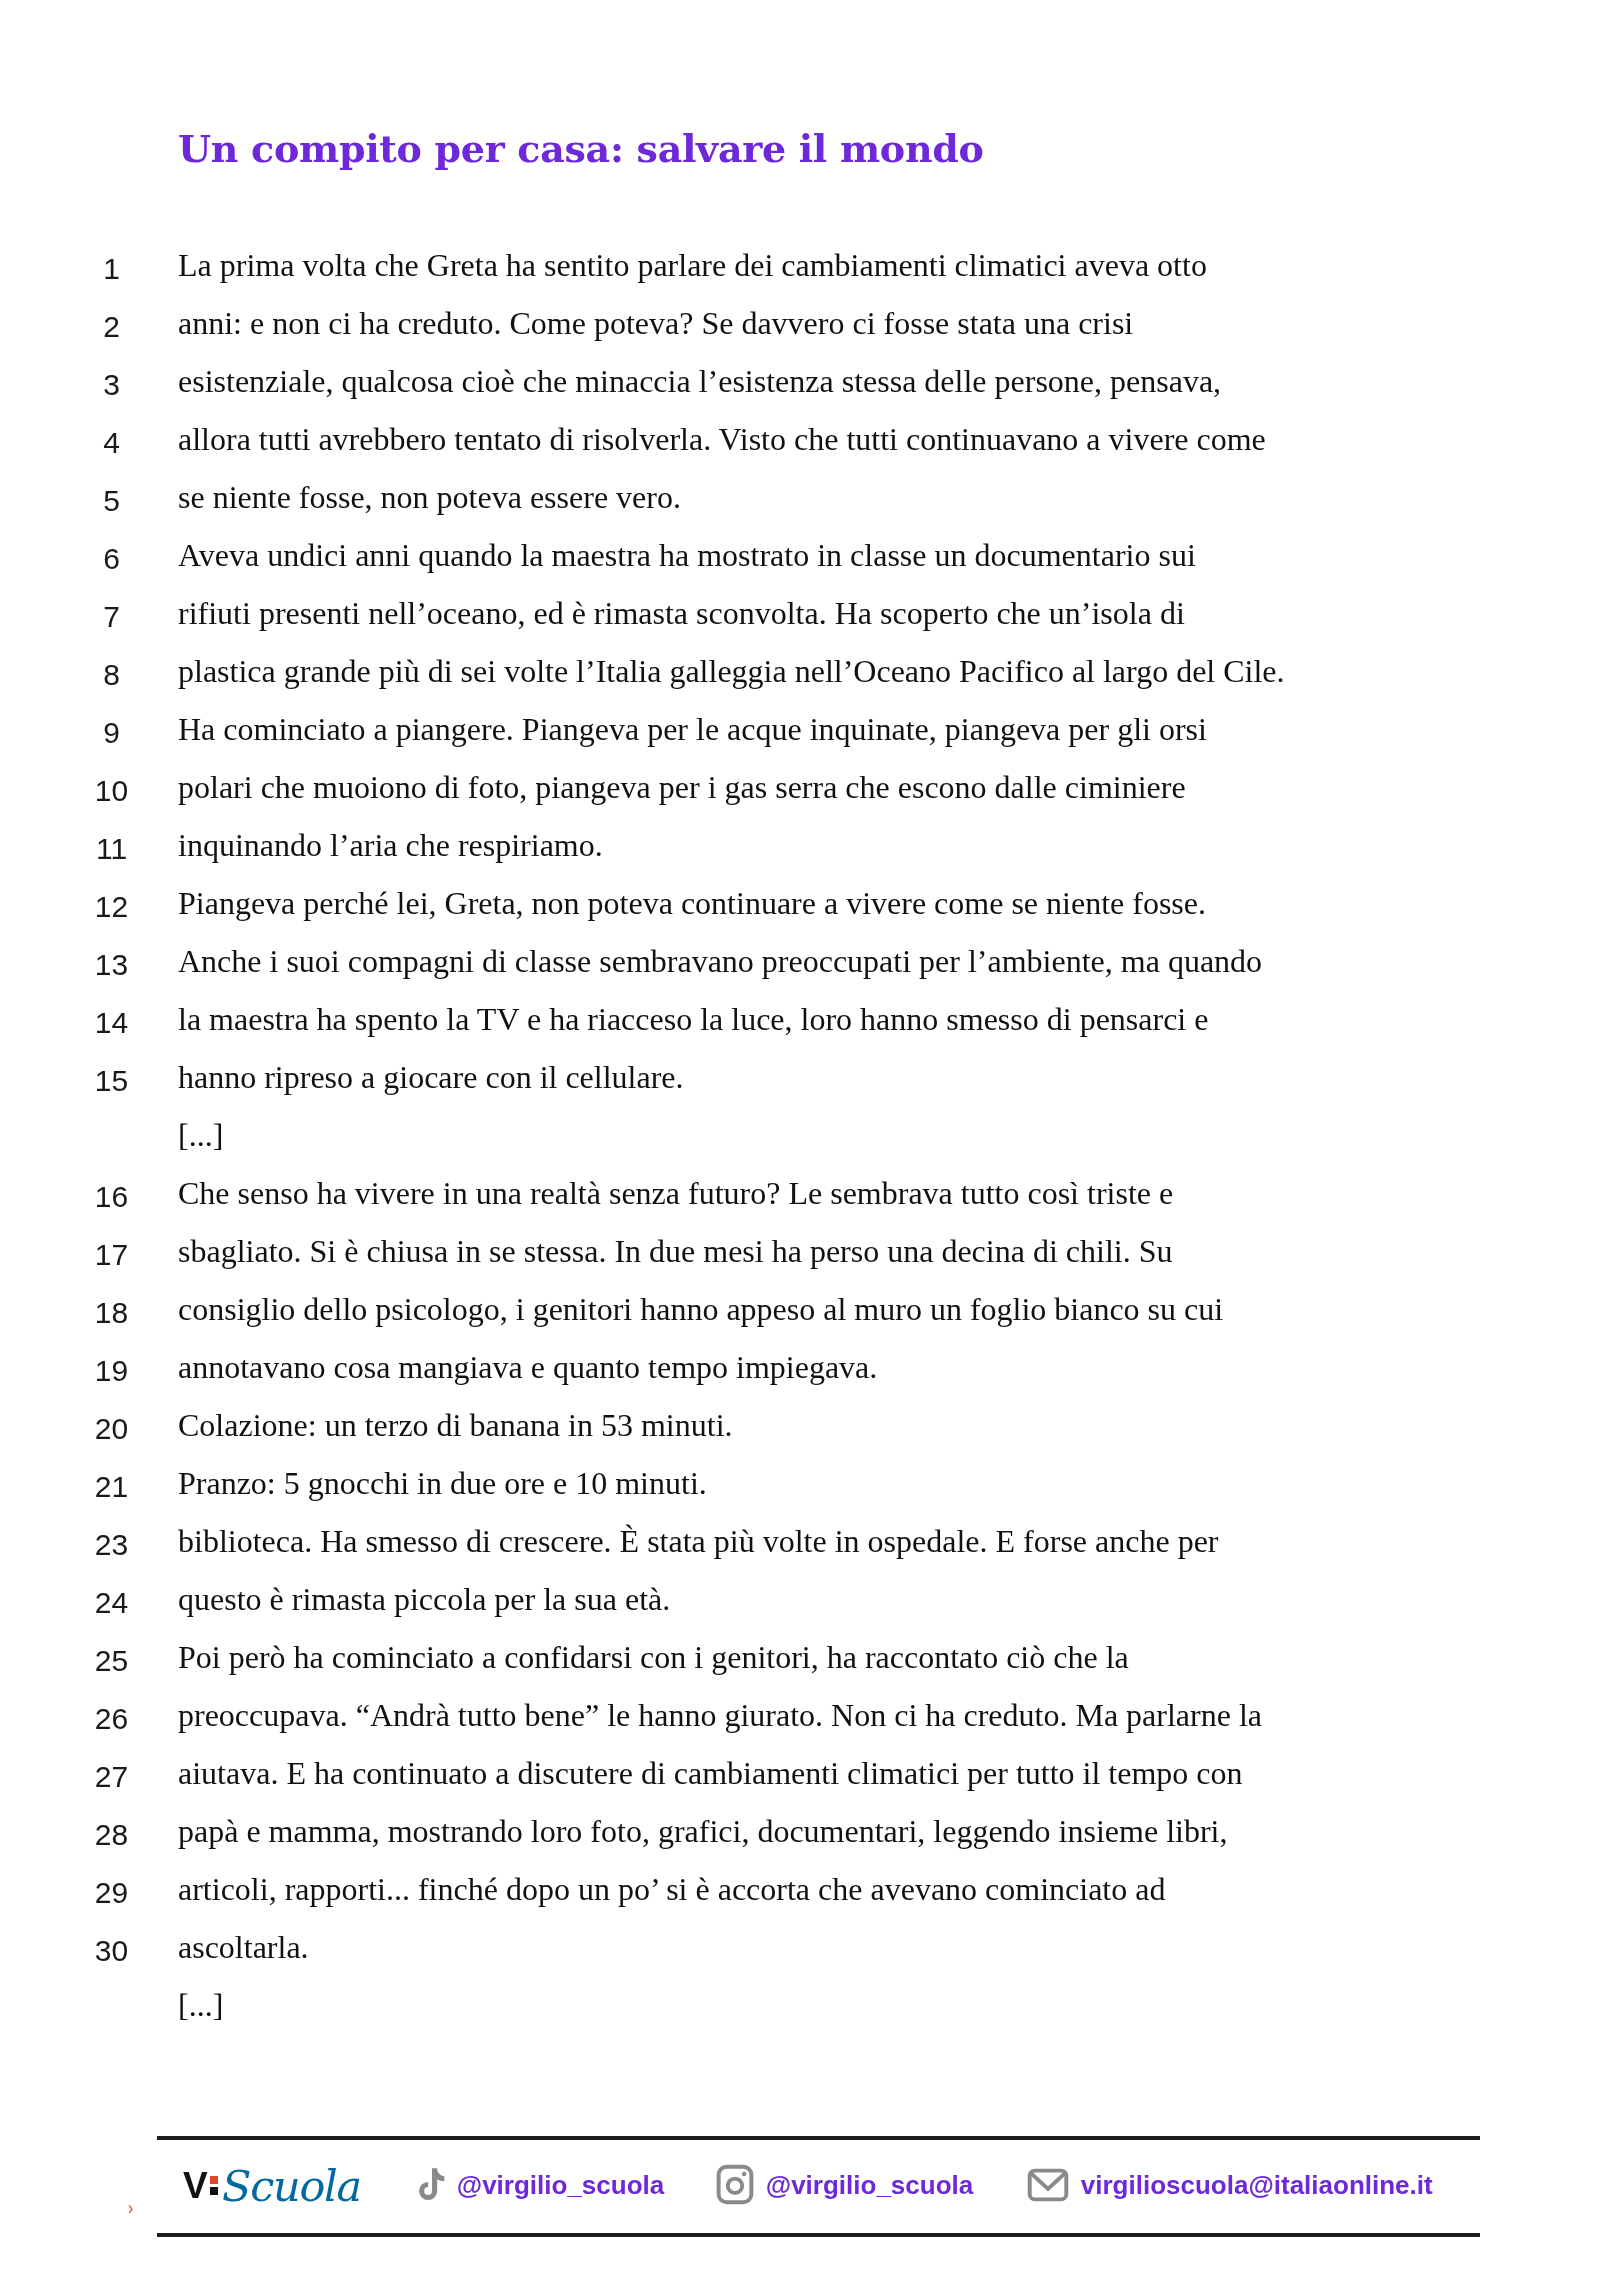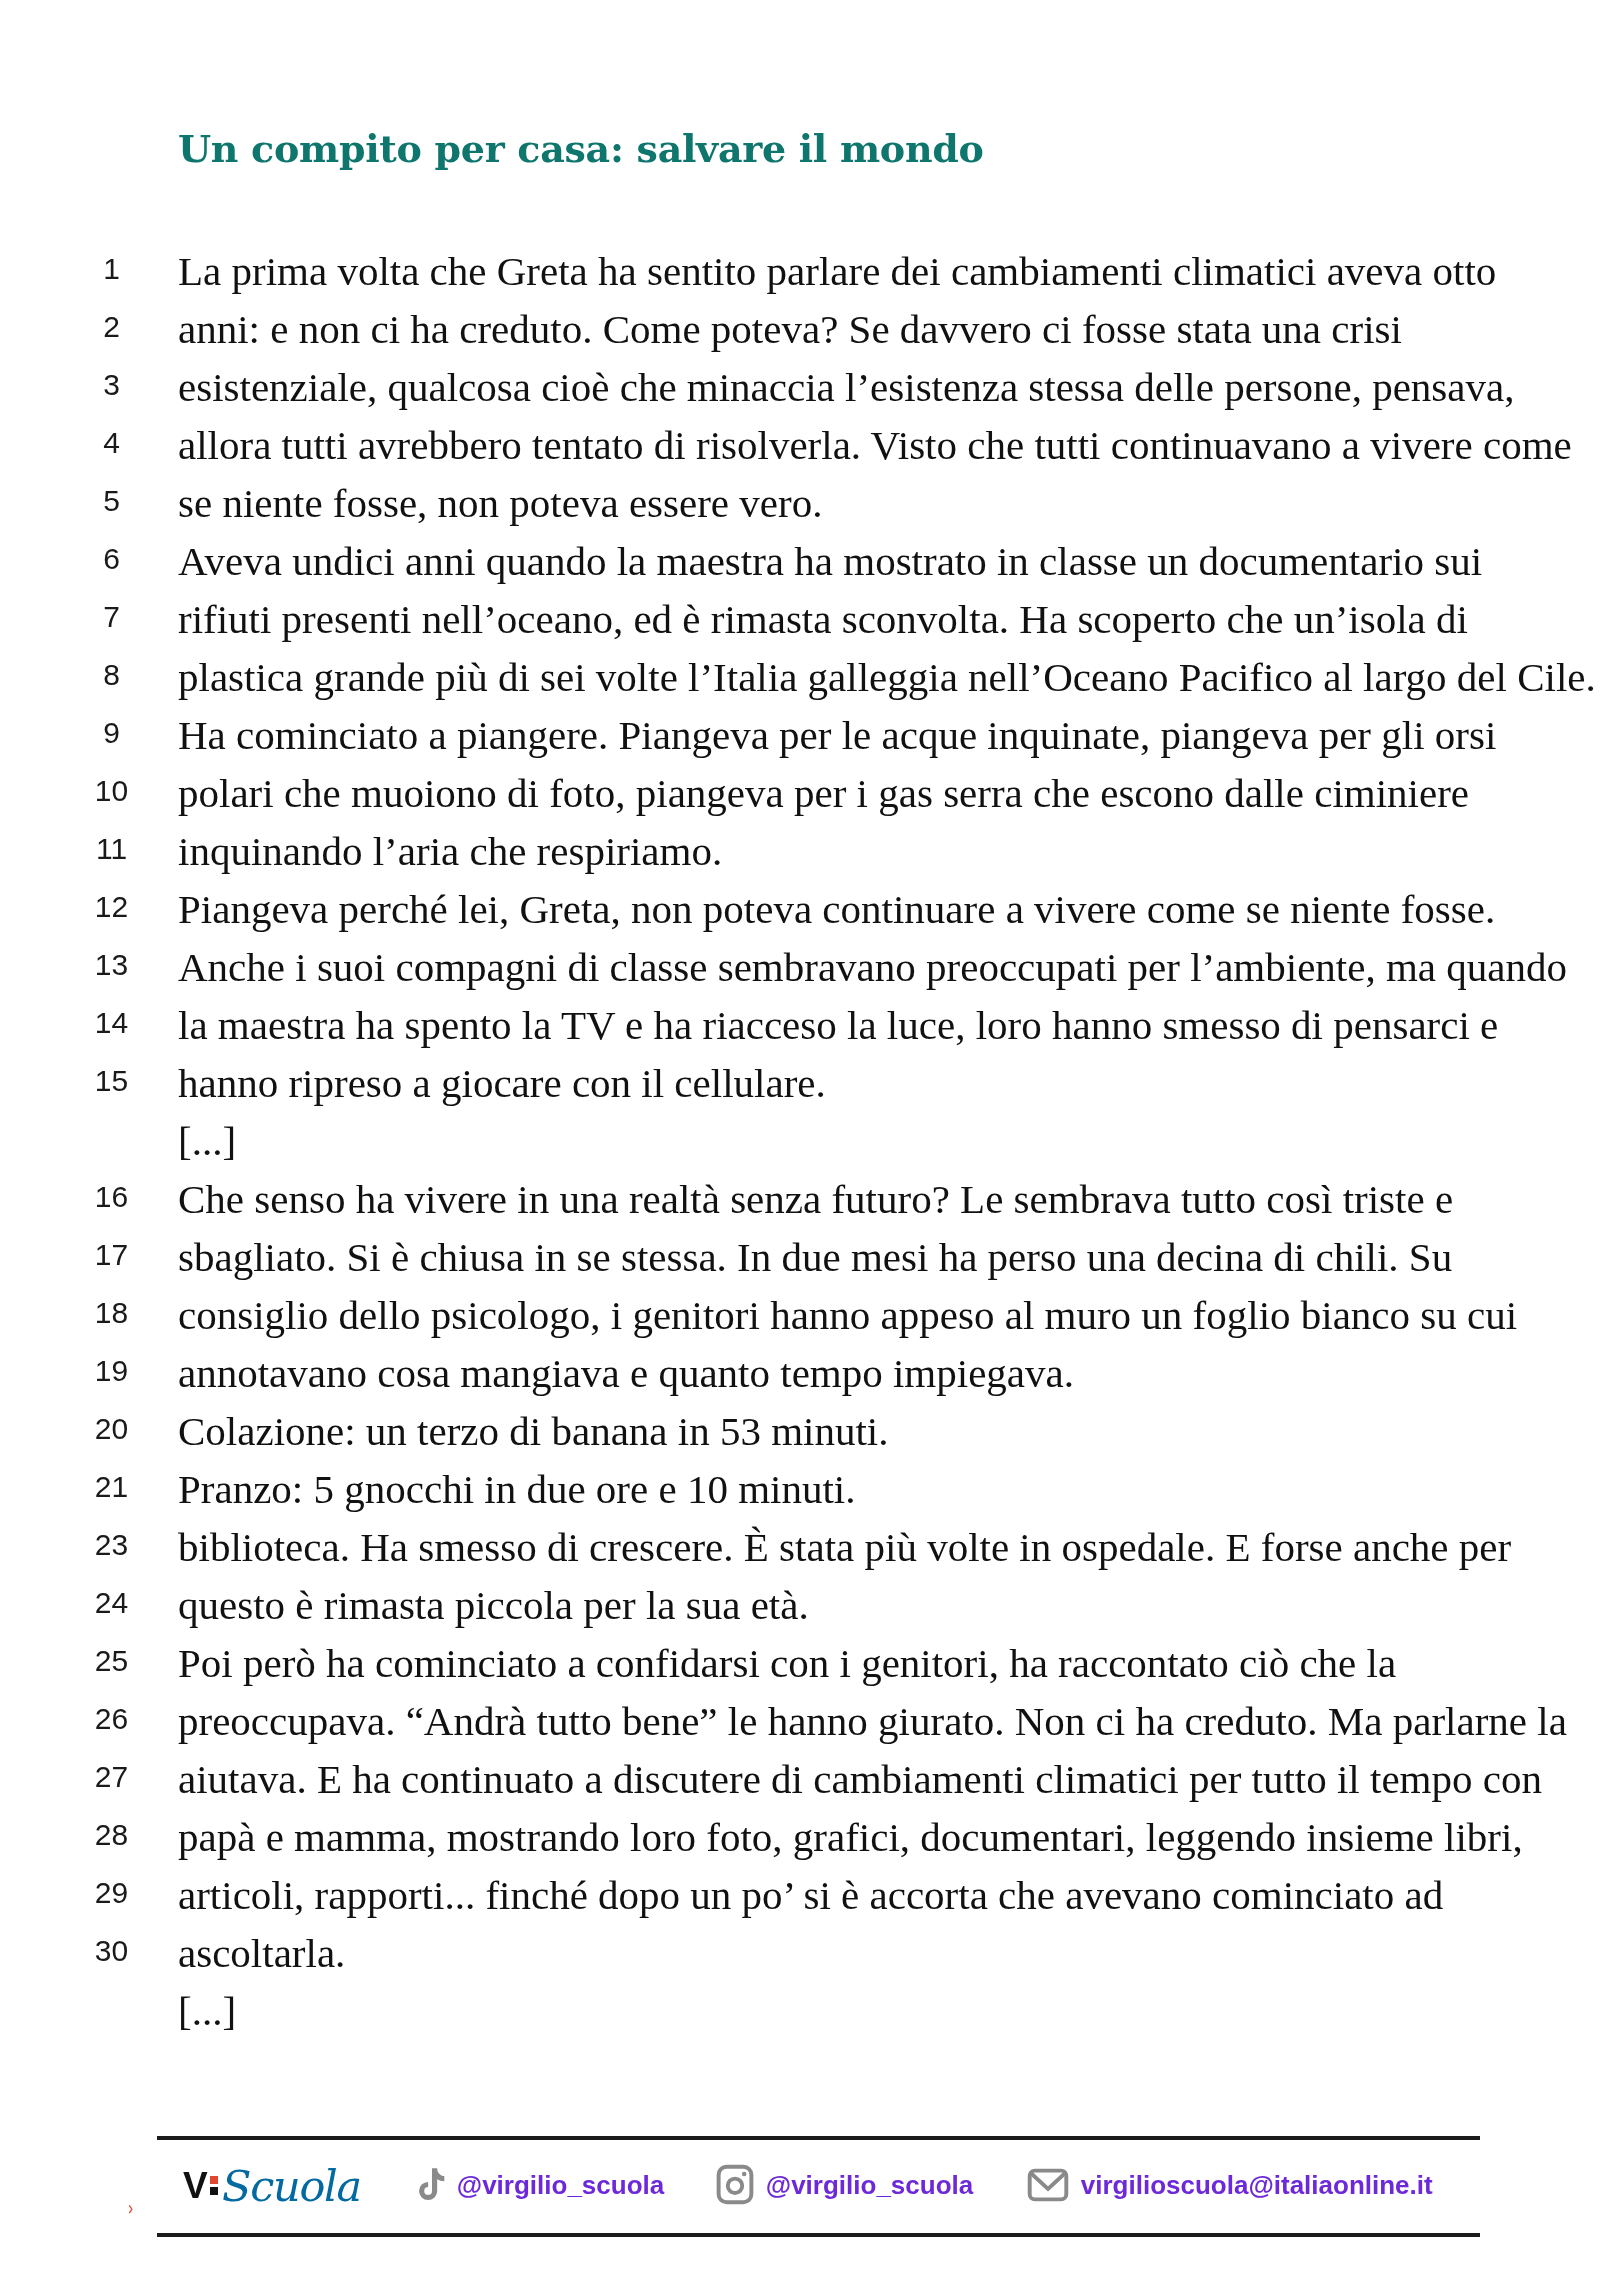--- a/index.html
+++ b/index.html
@@ -1,31 +1,31 @@
 <!DOCTYPE html>
 <html style="font-size:10.5px"><head>
 <meta charset="utf-8">
 <style>
   html, body { margin: 0; padding: 0; background: #ffffff; }
   body { width: 1622px; height: 2295px; position: relative; overflow: hidden; color: #111; }
   .title {
     position: absolute; left: 178px; top: 126px;
     font-family: "DejaVu Serif", "Liberation Serif", serif;
-    font-weight: bold; font-size: 38px; letter-spacing: -0.3px; color: #0f766e;
+    font-weight: bold; font-size: 38px; letter-spacing: -0.3px; color: #6d28d9;
     margin: 0;
   }
   .body { position: absolute; left: 0; top: 247px; width: 1622px; }
   .row { position: relative; height: 58px; }
   .num {
     position: absolute; left: 72px; width: 79px; text-align: center; top: 5.2px;
     font-family: "Liberation Sans", sans-serif; font-size: 30px; color: #1a1a1a;
   }
   .txt {
     position: absolute; left: 178px; top: 0; white-space: nowrap;
-    font-family: "Liberation Serif", "DejaVu Serif", serif; font-size: 41px; color: #111;
+    font-family: "Liberation Serif", "DejaVu Serif", serif; font-size: 32px; color: #111;
   }
   .footer { position: absolute; left: 157px; top: 2136px; width: 1323px; height: 101px; }
   .rule { position: absolute; left: 0; width: 1323px; height: 3.9px; background: #1c1c1c; }
   .rule.top { top: 0; }
   .rule.bottom { top: 97px; }
   .f-item { position: absolute; top: 26px; height: 47px; display: flex; align-items: center; }
   .logo { left: 26px; }
   .logo .v { font-family: "Liberation Sans", sans-serif; font-weight: bold; font-size: 37px; color: #111; }
   .logo .colon { display: inline-flex; flex-direction: column; gap: 3.9px; margin: 0 3.9px 0 2.6px; }
   .logo .colon span { display: block; width: 7.9px; height: 7.9px; }

